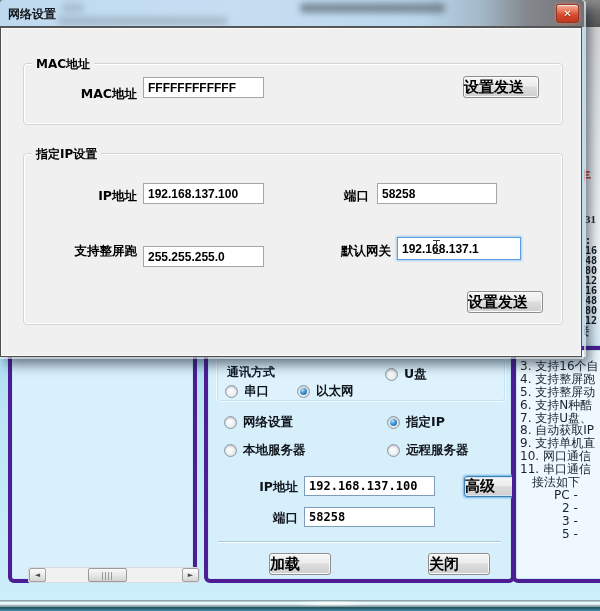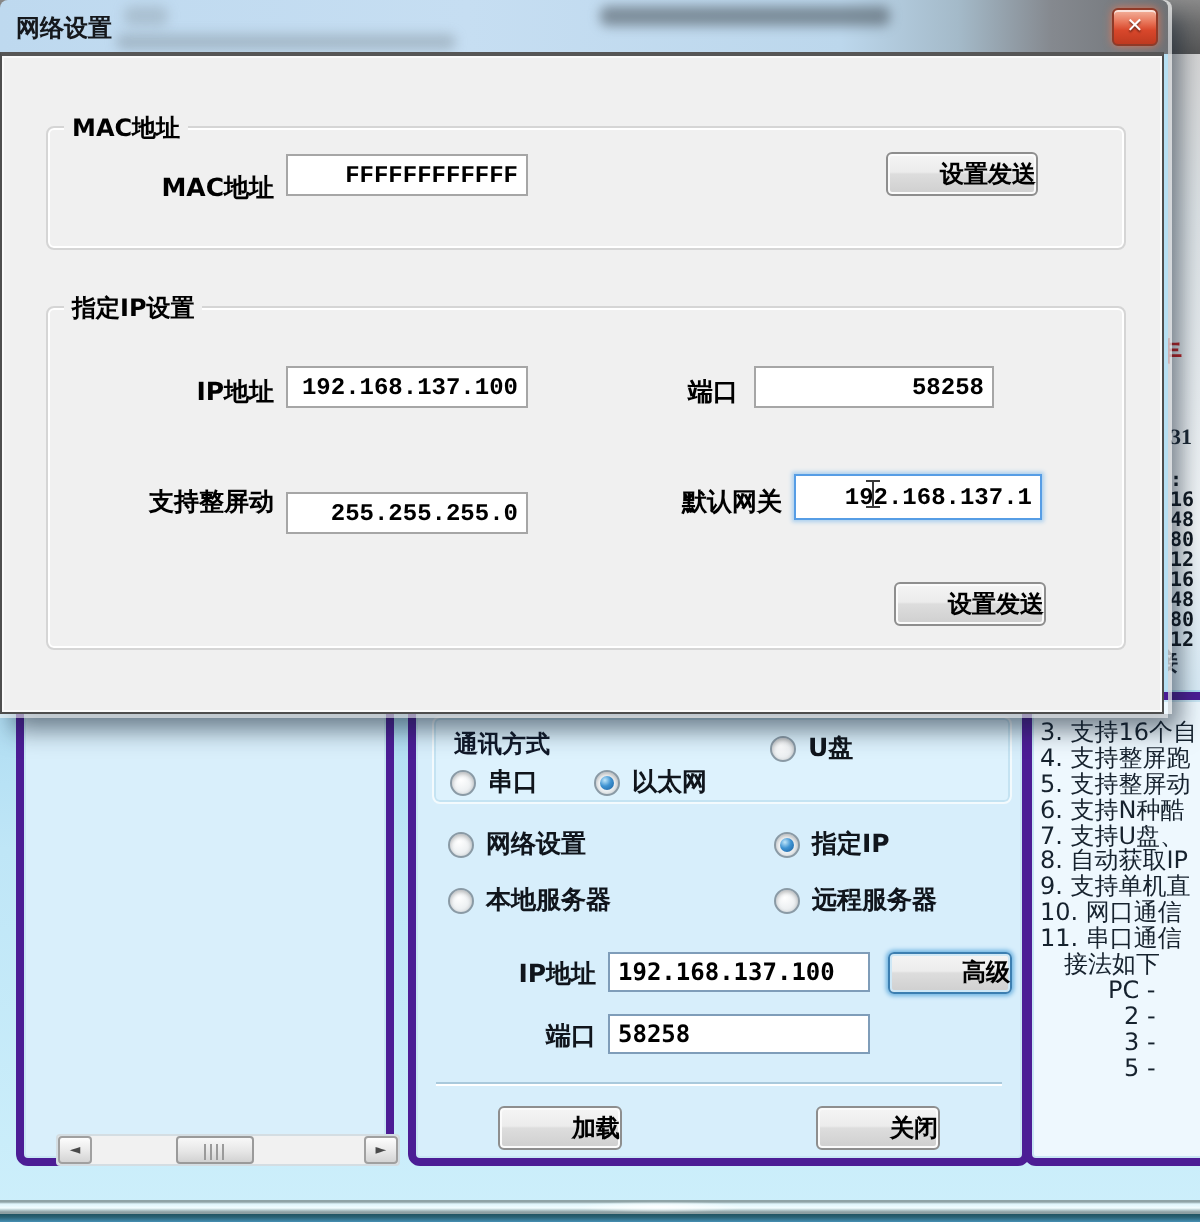--- a/index.html
+++ b/index.html
@@ -50,25 +50,25 @@
     border:1px solid #8a9aa5; box-shadow:inset 0 1px 2px rgba(0,0,0,.25); }
   .radio.checked::after { content:""; position:absolute; left:2px; top:2px; right:2px; bottom:2px;
     border-radius:50%;
     background:radial-gradient(circle at 35% 30%, #bfe6fa 0, #3f93d2 45%, #1b5f9d 100%); }
   .rlabel { font-size:12.5px; font-weight:700; color:#10151c; white-space:nowrap; }
 
   .fieldlabel { position:absolute; font-size:12.5px; font-weight:700; color:#10151c; text-align:right; }
   .tinput { position:absolute; border:1px solid #7f9db9; background:#fff; padding:0 4px;
     font-family:"DejaVu Sans Mono",monospace; font-size:12px; font-weight:700; color:#000; }
 
-  .btn { position:absolute; display:flex; align-items:center; justify-content:flex-end;
+  .btn { position:absolute; display:flex; align-items:center; justify-content:flex-start;
     background:linear-gradient(180deg,#f5f5f5 0,#ececec 45%,#dddddd 50%,#cfcfcf 100%);
     border:1px solid #8e8e8e; border-radius:3px;
     box-shadow:inset 0 0 0 1px #fbfbfb;
-    font-size:12px; font-weight:700; color:#000; cursor:default; white-space:nowrap; }
+    font-size:15px; font-weight:700; color:#000; cursor:default; white-space:nowrap;margin-left:20px; }
   .btn-focused { border-color:#3c7fb1;
     box-shadow:0 0 2px 1px #6fb4e2, inset 0 0 0 1px #cfe8f6; }
 
   .separator { position:absolute; left:10px; right:10px; height:2px;
     border-top:1px solid #a9c9dc; border-bottom:1px solid #ffffff; }
 
   
   .scrollbar { position:absolute; left:16px; top:212px; width:172px; height:16px;
     background:#f1f1f1; border:1px solid #d4dde2; border-radius:2px; }
   .sb-arrow { position:absolute; top:0; width:17px; height:14px; display:flex; align-items:center; justify-content:center;
@@ -114,21 +114,21 @@
 
   .groupbox { position:absolute; border:1px solid #d5d5d5; border-radius:4px;
     box-shadow:inset 0 0 0 1px #ffffff; }
   .legend { position:absolute; left:8px; top:-8px; background:#f0f0f0; padding:0 4px;
     font-size:12px; font-weight:700; color:#000; white-space:nowrap; }
   .grp-mac { left:22px; top:35px; width:540px; height:62px; }
   .grp-ip  { left:22px; top:125px; width:540px; height:172px; }
 
   .dlg-label { position:absolute; font-size:12.5px; font-weight:700; color:#000; text-align:right; white-space:nowrap; }
   .dlg-input { position:absolute; height:21px; border:1px solid #a6a6a6; background:#fff; padding:0 4px;
-    font-family:Liberation Mono, monospace; font-size:12px; font-weight:700; color:#000;text-align:right; }
+    font-family:Liberation Sans, sans-serif; font-size:12px; font-weight:700; color:#000; }
   .dlg-input.focused { border:1px solid #569de5; box-shadow:0 0 2px 1px #a9cfee; }
   .field-wrap { position:absolute; }
   .field-wrap .dlg-input { position:static; display:block; width:100%; height:100%; }
   .ibeam { position:absolute; left:36px; top:3px; width:7px; height:14px;
     background:linear-gradient(90deg,transparent 3px,#3a3a3a 3px 4px,transparent 4px);
     border-top:1px solid #3a3a3a; border-bottom:1px solid #3a3a3a; }
 </style>
 </head>
 <body>
 
@@ -270,21 +270,21 @@
       <div class="groupbox grp-ip">
         <div class="legend">指定IP设置</div>
       </div>
 
       <div class="dlg-label" style="left:58px;top:160px;width:78px">IP地址</div>
       <input class="dlg-input" style="left: 142px; top: 155px; width: 121px;" readonly="" value="192.168.137.100">
 
       <div class="dlg-label" style="left:300px;top:160px;width:68px">端口</div>
       <input class="dlg-input" style="left: 376px; top: 155px; width: 120px;" readonly="" value="58258">
 
-      <div class="dlg-label" style="left:58px;top:215px;width:78px">支持整屏动</div>
+      <div class="dlg-label" style="left:58px;top:215px;width:78px">支持整屏跑</div>
       <input class="dlg-input" style="left: 142px; top: 218px; width: 121px;" readonly="" value="255.255.255.0">
 
       <div class="dlg-label" style="left:300px;top:215px;width:90px">默认网关</div>
       <div class="field-wrap" style="left:396px;top:209px;width:124px;height:23px">
         <input class="dlg-input focused" readonly="" value="192.168.137.1" style="">
         <div class="ibeam"></div>
       </div>
 
       <div class="btn" style="left:446px;top:263px;width:76px;height:22px">
         <span>设置发送</span>

